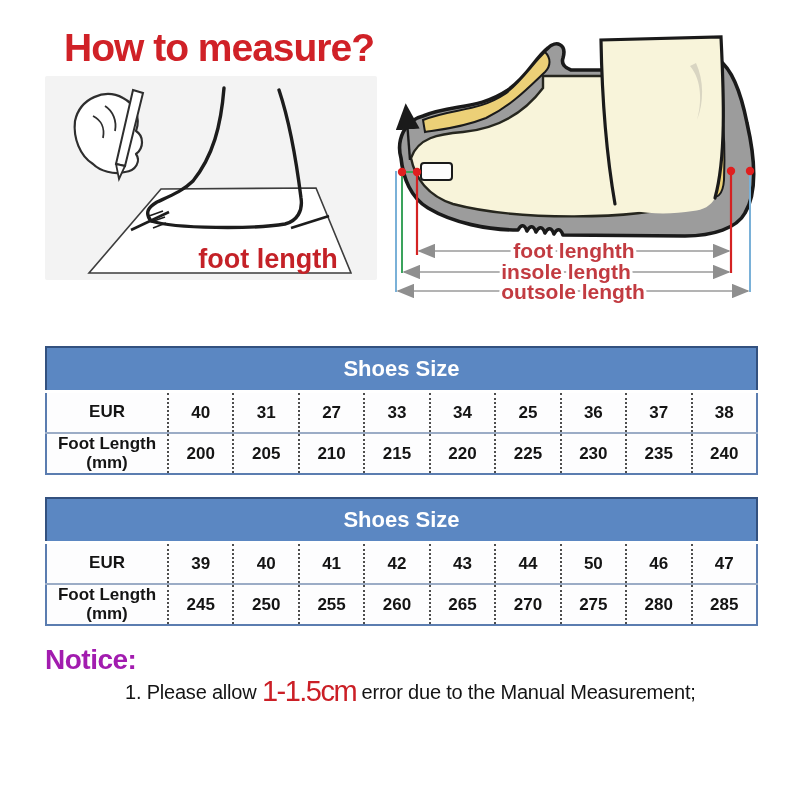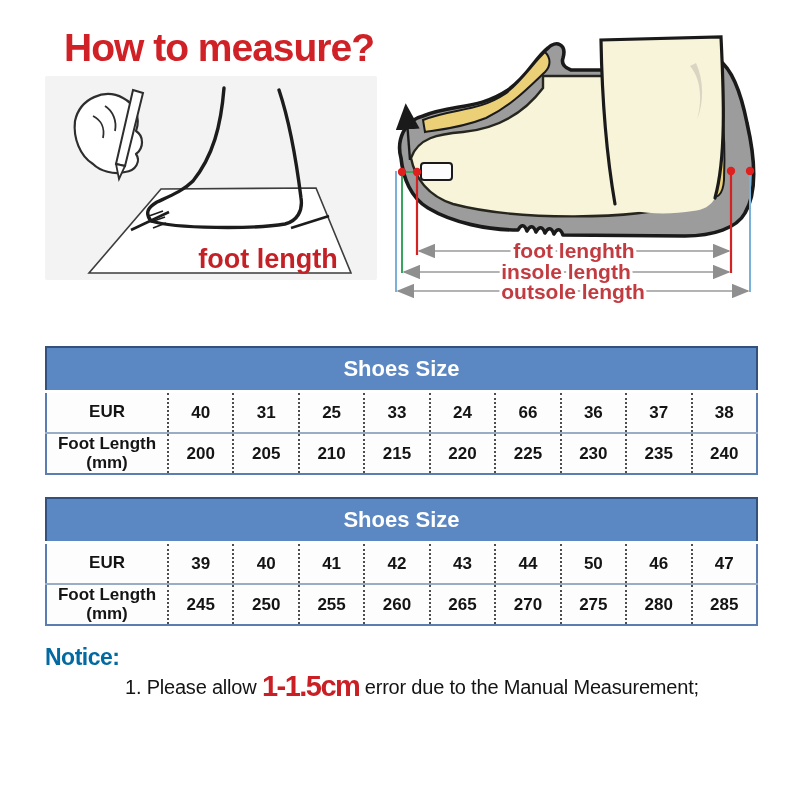--- a/index.html
+++ b/index.html
@@ -52,29 +52,29 @@
     border-top:2px solid #9bacc6;
     border-left:2px dotted #4d4d4d;
   }
   .size-table tbody th:first-child,.size-table tbody td:first-child{border-left:none;}
   .size-table tbody th{font-size:17px;line-height:1.1;}
   .size-table tbody td{font-size:17px;}
 
   
   .notice{position:absolute;left:45px;top:644px;width:720px;}
   .notice-title{
-    font-size:23px;font-weight:bold;color:#0369a1;margin-bottom:4px;letter-spacing:-0.5px;
+    font-size:28px;font-weight:bold;color:#a21caf;margin-bottom:4px;letter-spacing:-0.5px;
   }
   .notice-items{margin-left:80px;}
   .notice-item{
     font-size:20px;color:#141414;margin-bottom:7px;line-height:1.25;
     letter-spacing:-0.2px;white-space:nowrap;
   }
   .notice-item .hl{
-    color:#cb1f26;font-weight:bold;font-size:29px;letter-spacing:-1.5px;
+    color:#cb1f26;font-weight:normal;font-size:29px;letter-spacing:-1.5px;
     line-height:0.8;vertical-align:-2px;margin-top:41px;
   }
 
   
   text{font-family:"Liberation Sans", sans-serif;}
 </style>
 </head>
 <body>
 
 <div class="page">
@@ -181,24 +181,24 @@
     <thead>
       <tr>
         <th class="table-header" colspan="10">Shoes Size</th>
       </tr>
     </thead>
     <tbody>
         <tr>
           <th>EUR</th>
           <td>40</td>
           <td>31</td>
+          <td>27</td>
+          <td>33</td>
+          <td>34</td>
           <td>25</td>
-          <td>33</td>
-          <td>24</td>
-          <td>66</td>
           <td>36</td>
           <td>37</td>
           <td>38</td>
         </tr>
         <tr>
           <th>Foot Length<br>(mm)</th>
           <td>200</td>
           <td>205</td>
           <td>210</td>
           <td>215</td>

